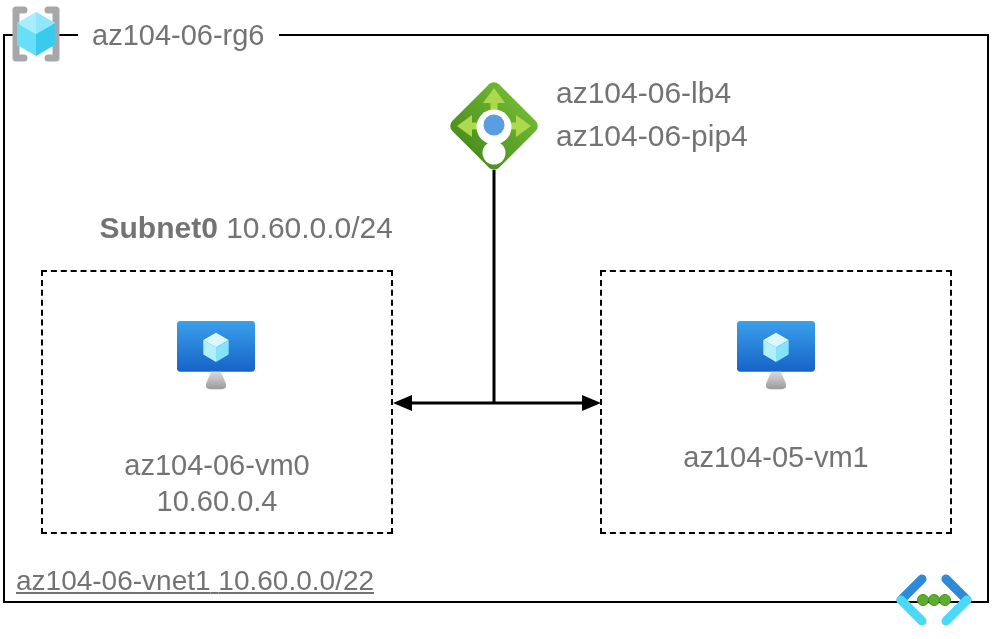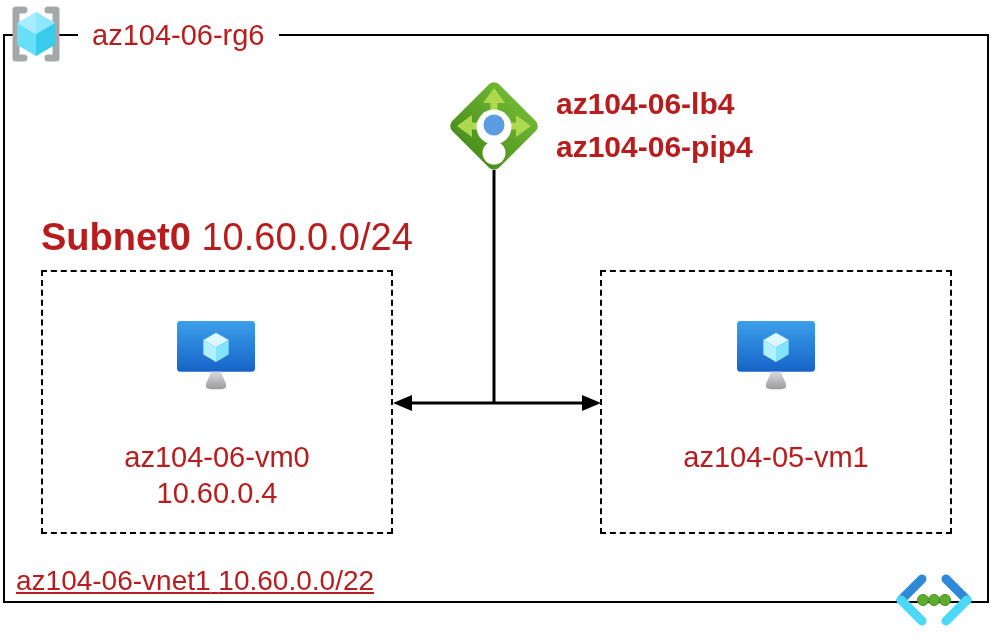--- a/index.html
+++ b/index.html
@@ -1,47 +1,47 @@
 <!DOCTYPE html>
 <html><head>
 <meta charset="utf-8">
 <style>
   html,body{margin:0;padding:0;background:#fff;}
   #canvas{
     position:relative;width:994px;height:639px;background:#ffffff;overflow:hidden;
-    font-family:"Liberation Sans","DejaVu Sans",sans-serif;color:#b91c1c;
+    font-family:"Liberation Sans","DejaVu Sans",sans-serif;color:#737373;
   }
   .abs{position:absolute;}
   
   .rg-box{
     left:3px;top:34px;width:986px;height:569px;
     border:2px solid #000;box-sizing:border-box;z-index:0;
   }
   .rg-label{
     left:78px;top:15px;height:40px;line-height:40px;
     font-size:29px;background:#fff;padding:0 14px;z-index:2;white-space:nowrap;
   }
   .rg-icon{left:7px;top:5px;z-index:3;}
   
   .lb-icon{left:444px;top:76px;z-index:3;}
-  .lb-labels{left:556px;top:82px;font-size:30px;line-height:43px;z-index:2;white-space:nowrap;font-weight:bold;}
+  .lb-labels{left:556px;top:71px;font-size:30px;line-height:43px;z-index:2;white-space:nowrap;}
   
   .wires{left:0;top:0;z-index:1;pointer-events:none;}
   
   .subnet-box{width:352px;height:264px;border:2px dashed #000;box-sizing:border-box;z-index:1;}
   .sn0{left:41px;top:270px;}
   .sn1{left:600px;top:270px;}
-  .subnet-title{width:352px;top:219px;text-align:right;font-size:38px;line-height:36px;white-space:nowrap;z-index:2;}
+  .subnet-title{width:352px;top:210px;text-align:right;font-size:30px;line-height:36px;white-space:nowrap;z-index:2;}
   .st0{left:41px;} .st1{left:600px;}
   .subnet-title .b{font-weight:bold;}
   
   .vm-icon{top:320px;z-index:2;}
   .vm0i{left:177px;} .vm1i{left:737px;}
   .vm-label{width:352px;top:439px;text-align:center;font-size:29px;line-height:36px;z-index:2;}
-  .vm0l{left:41px;} .vm1l{left:600px;}
+  .vm0l{left:41px;margin-top:8px;} .vm1l{left:600px;}
   
   .vnet-label{left:16px;top:564px;font-size:28px;line-height:34px;white-space:nowrap;z-index:2;text-decoration:underline;}
   .vnet-icon{left:892px;top:572px;z-index:3;}
 </style>
 </head>
 <body>
 
 <div id="canvas">
 
   <div class="abs rg-box"></div>

